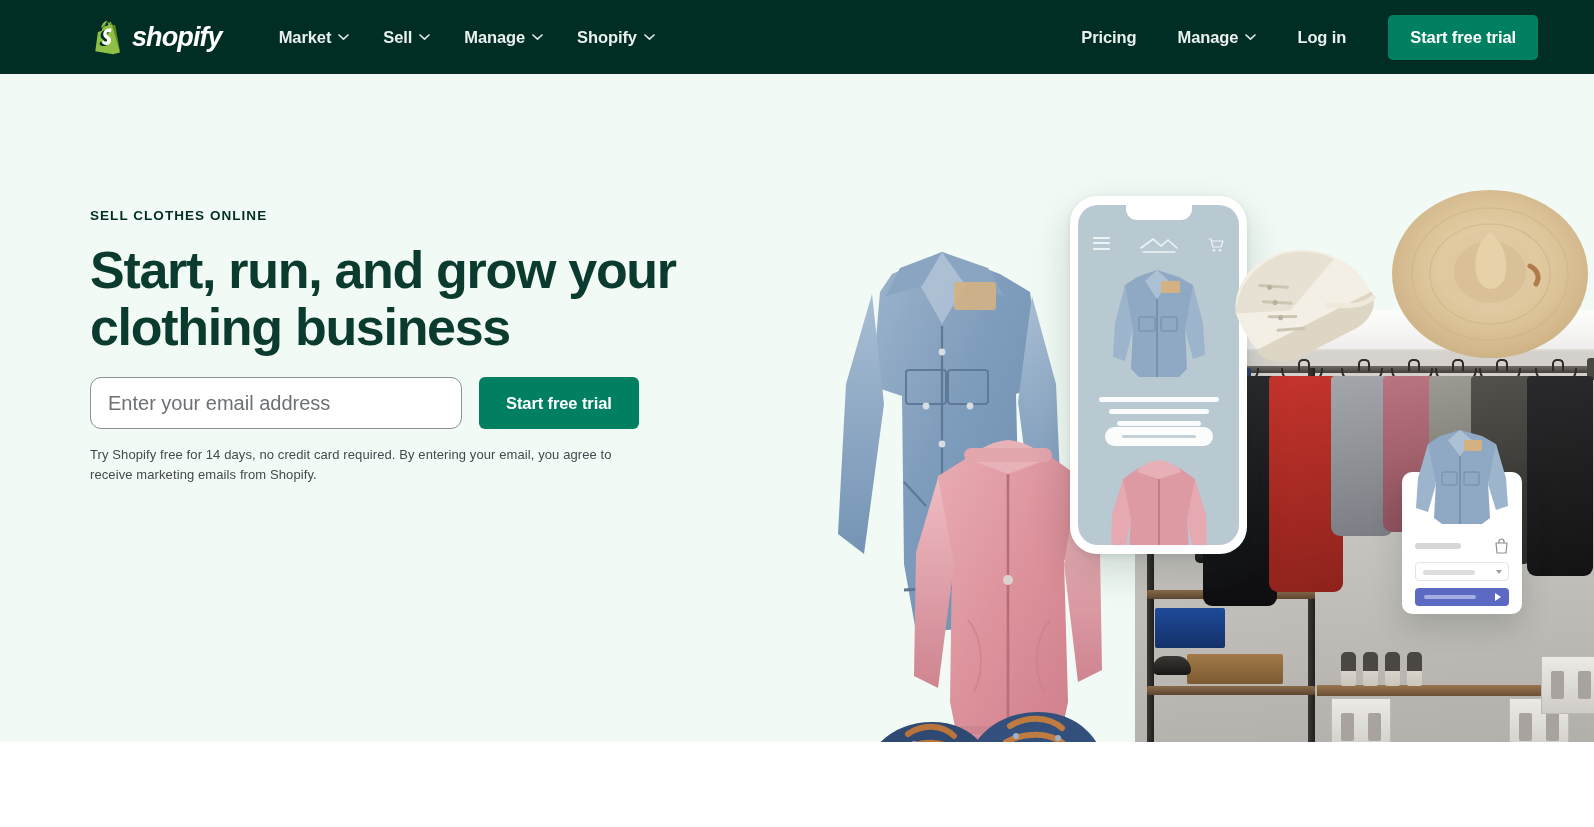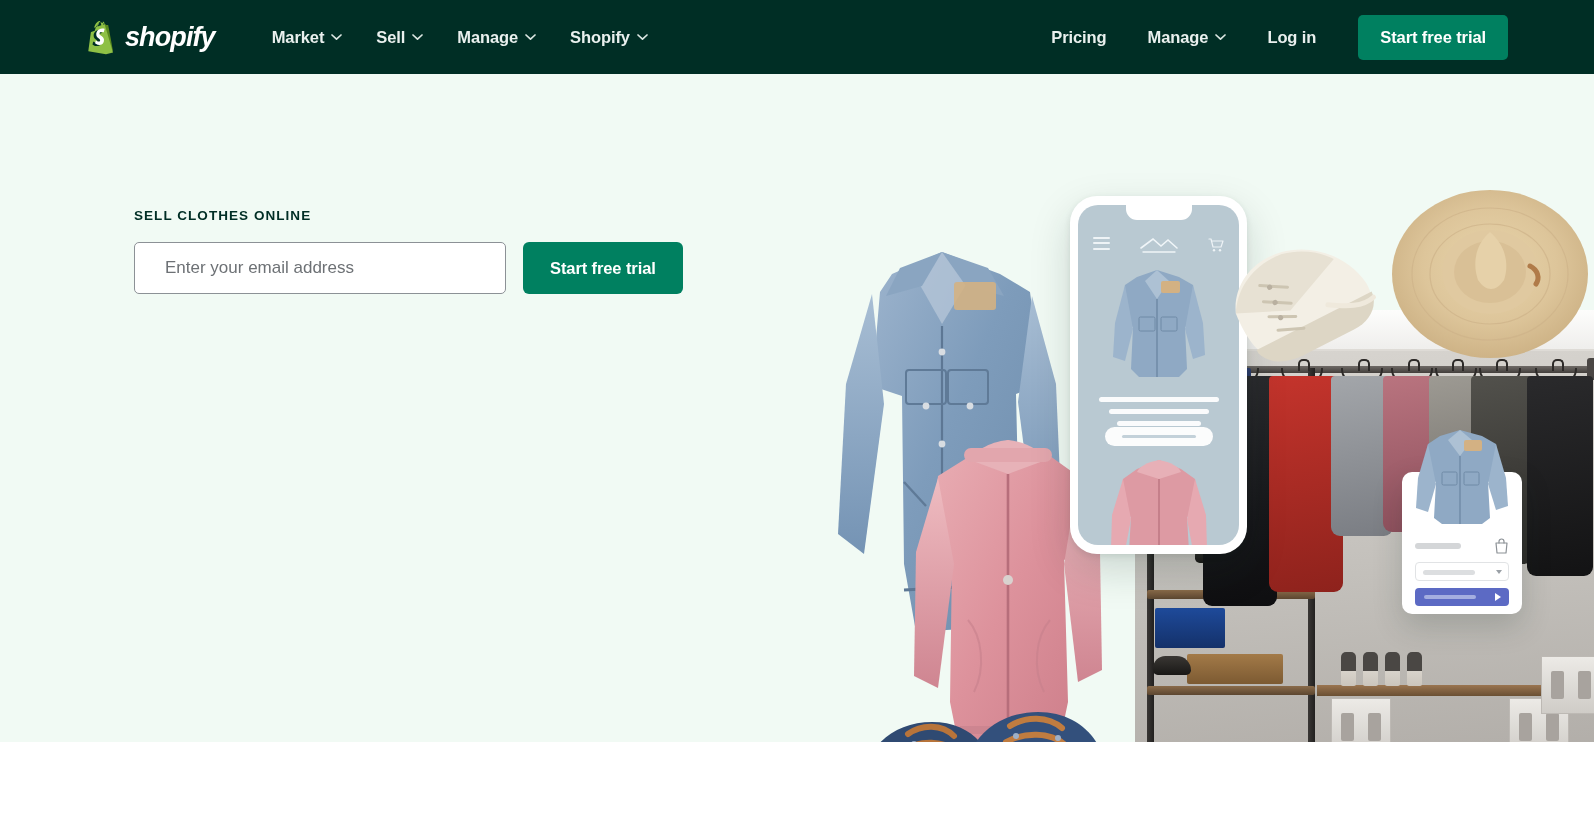--- a/index.html
+++ b/index.html
@@ -10,62 +10,63 @@
     background:#ffffff;
     -webkit-font-smoothing:antialiased;
   }
 
   
   .header{
     position:absolute;left:0;top:0;width:1594px;height:74px;
     background:#002e25;
     display:flex;align-items:center;
     z-index:50;
+    padding-left:7px;
   }
   .logo{
     display:flex;align-items:center;gap:9px;
     margin-left:88px;
     cursor:pointer;
   }
   .logo-bag{width:28px;height:32px;display:block;}
   .logo-word{
     color:#ffffff;font-size:27px;font-weight:bold;font-style:italic;
     letter-spacing:-0.9px;line-height:1;
   }
   .nav-left{display:flex;align-items:center;margin-left:40px;}
   .nav-item{
     display:flex;align-items:center;gap:7px;
     color:#e9f0ee;font-size:16.5px;font-weight:bold;
     padding:10px 17px;cursor:pointer;white-space:nowrap;
     letter-spacing:-0.1px;
   }
   .chev{display:block;}
   .nav-right{
-    display:flex;align-items:center;margin-left:auto;margin-right:86px;gap:2px;
+    display:flex;align-items:center;margin-left:auto;margin-right:56px;gap:2px;
   }
   .nav-link{
     color:#e9f0ee;font-size:16.5px;font-weight:bold;
     padding:10px 22px;cursor:pointer;white-space:nowrap;
     letter-spacing:-0.1px;
   }
   .btn-trial-nav{
     background:#008060;color:#ffffff;border:none;
     font-family:inherit;font-size:16.5px;font-weight:bold;
     border-radius:5px;padding:13px 22px;margin-left:18px;
     cursor:pointer;letter-spacing:-0.1px;white-space:nowrap;
   }
 
   
   .hero{
     position:absolute;left:0;top:74px;width:1594px;height:668px;
     background:#f1faf4;
     overflow:hidden;
   }
   .hero-copy{
-    position:absolute;left:90px;top:134px;width:640px;margin-left:44px;
+    position:absolute;left:90px;top:134px;width:640px;
   }
   .eyebrow{
     color:#002e25;font-size:13.5px;font-weight:bold;
     letter-spacing:1.05px;text-transform:uppercase;
     margin-bottom:19px;
   }
   .headline{
     color:#0b3b2e;font-size:52px;font-weight:bold;
     line-height:1.09;letter-spacing:-1.3px;
     margin-bottom:22px;max-width:600px;
@@ -73,24 +74,24 @@
   .subhead{
     color:#212b36;font-size:21px;line-height:1.47;
     letter-spacing:-0.2px;max-width:590px;
     margin-bottom:31px;
   }
   .signup-form{
     display:flex;align-items:stretch;gap:17px;margin-bottom:16px;
   }
   .email-input{
     width:372px;height:52px;
-    border:1px solid #8c9196;border-radius:5px;
+    border:1px solid #8c9196;border-radius:11px;
     background:#ffffff;
-    font-family:inherit;font-size:17px;color:#202223;
-    padding:0 30px;outline:none;
+    font-family:inherit;font-size:20px;color:#202223;
+    padding:0 17px;outline:none;
   }
   .email-input::placeholder{color:#6d7175;}
   .btn-trial-hero{
     background:#008060;color:#ffffff;border:none;
     font-family:inherit;font-size:16.5px;font-weight:bold;
     border-radius:6px;padding:0 27px;height:52px;
     cursor:pointer;white-space:nowrap;letter-spacing:-0.1px;
   }
   .fineprint{
     color:#45494e;font-size:13px;line-height:1.55;
@@ -341,26 +342,28 @@
     </div>
     <div class="nav-link">Log in</div>
     <button class="btn-trial-nav">Start free trial</button>
   </div>
 </header>
 
 <section class="hero">
 
   <div class="hero-copy">
     <div class="eyebrow">SELL CLOTHES ONLINE</div>
+    <h1 class="headline">Start, run, and grow your clothing business</h1>
 
     <form class="signup-form">
       <input class="email-input" type="email" placeholder="Enter your email address" style="">
       <button class="btn-trial-hero">Start free trial</button>
     </form>
 
+    <p class="fineprint">Try Shopify free for 14 days, no credit card required. By entering your email, you agree to receive marketing emails from Shopify.</p>
   </div>
 
   <div class="hero-art">
 
     <div class="art-layer closet">
       <div class="closet-shelf-top"></div>
       <div class="closet-wall"></div>
 
       <div class="rail"></div>
       <div class="rail-mount" style="left:52px;"></div>

